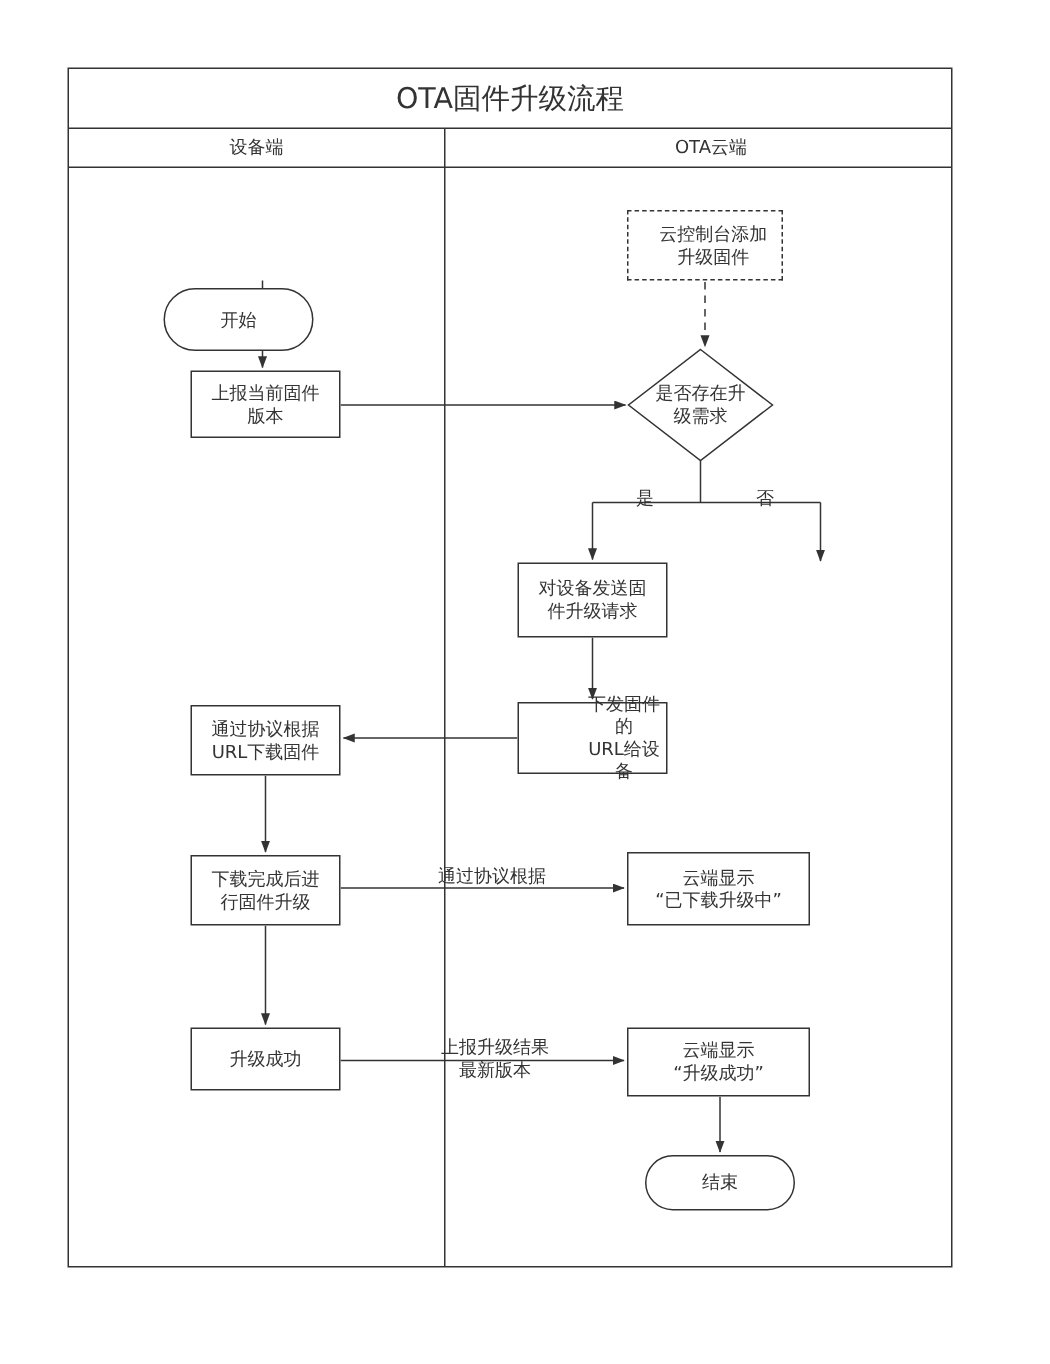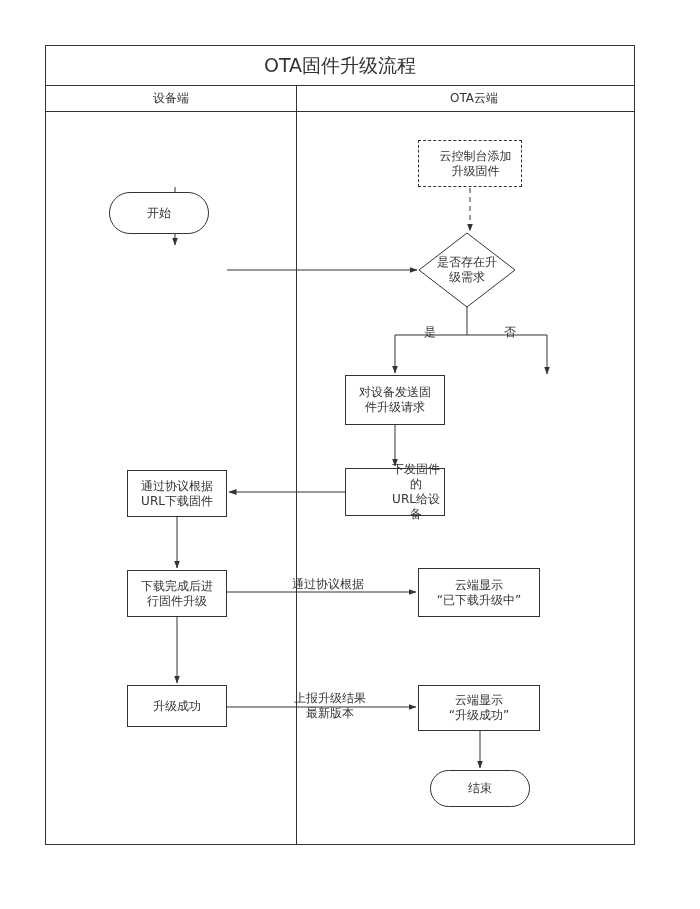--- a/index.html
+++ b/index.html
@@ -52,20 +52,22 @@
       <path d="M227,592 H416" marker-end="url(#arr)"></path>
       <path d="M177,617 V683" marker-end="url(#arr)"></path>
       <path d="M227,707 H416" marker-end="url(#arr)"></path>
       <path d="M480,731 V768" marker-end="url(#arr)"></path>
       <polygon points="467,233 515,270 467,307 419,270" fill="#ffffff"></polygon>
     </g>
   </svg>
 
   <div class="node stadium" style="left:109px;top:145px;width:100px;height:42px;margin-top:47px;">开始</div>
 
+  <div class="node" style="left:127px;top:247px;width:100px;height:45px;">上报当前固件
+版本</div>
 
   <div class="node dashed" style="left:418px;top:140px;width:104px;height:47px;">云控制台添加
 升级固件</div>
 
   <div class="floating-text" style="left:431px;top:246px;width:72px;height:48px;">是否存在升
 级需求</div>
 
   <div class="floating-text" style="left:420px;top:324px;width:20px;height:16px;">是</div>
   <div class="floating-text" style="left:500px;top:324px;width:20px;height:16px;">否</div>
 

